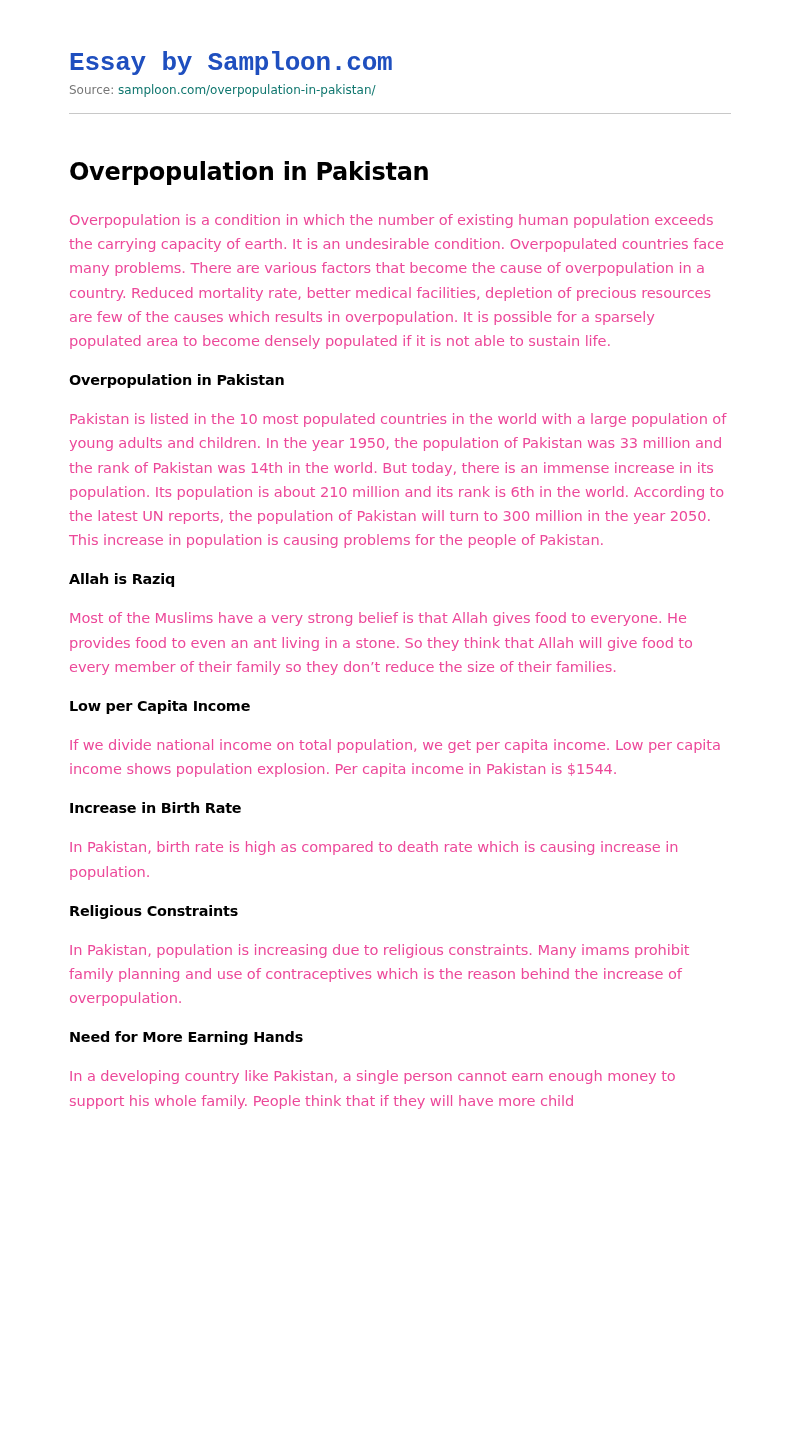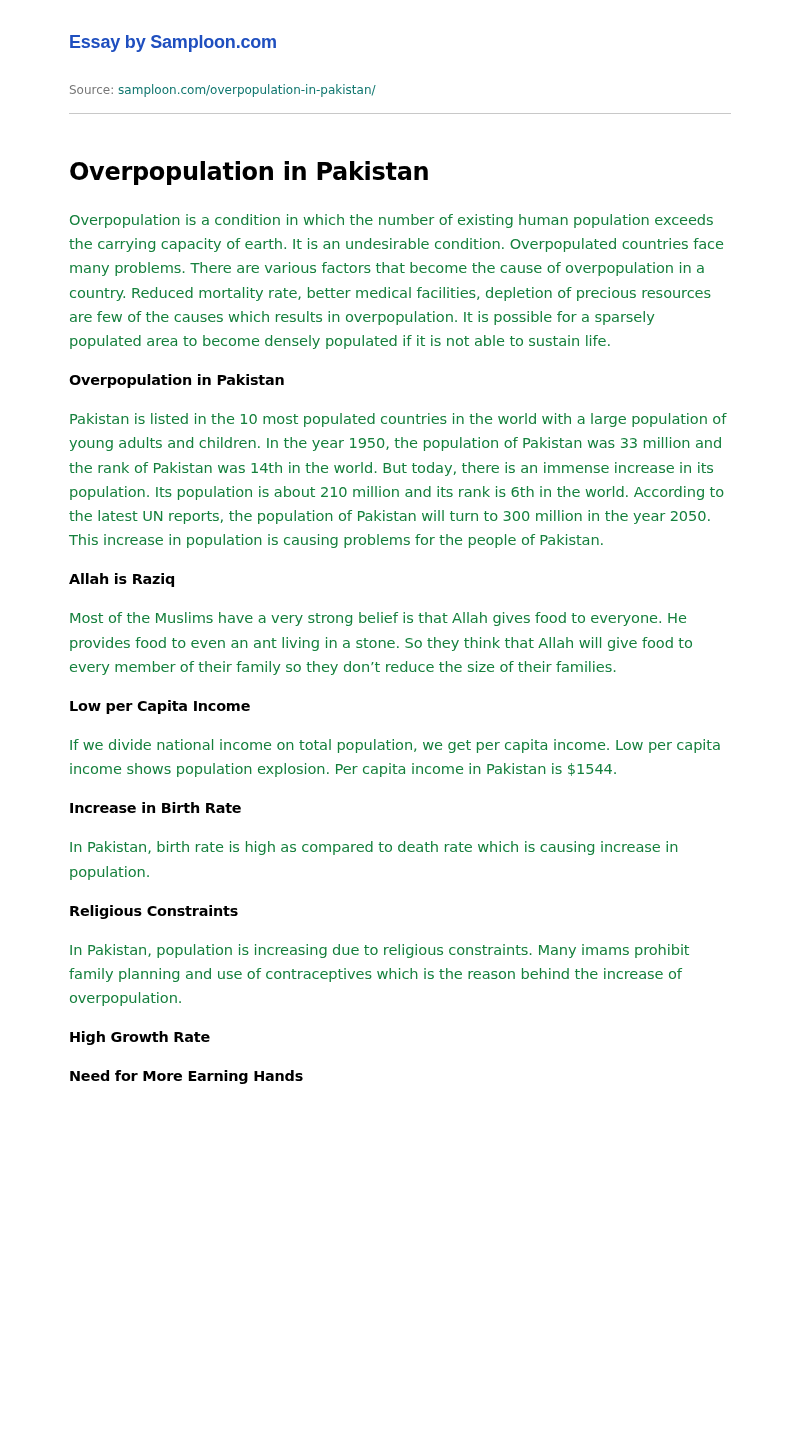--- a/index.html
+++ b/index.html
@@ -1,24 +1,24 @@
 <!DOCTYPE html>
 <html><head>
 <meta charset="utf-8">
 <style>
   html, body { margin: 0; padding: 0; background: #ffffff; }
   body { width: 800px; height: 1433px; overflow: hidden; font-family: "DejaVu Sans", sans-serif; color: #111; }
   .page { position: relative; padding: 0 69px; }
-  .brand { position: absolute; top: 32px; left: 69px; font-family: Liberation Sans, sans-serif; font-weight: bold; font-size: 18px; color: #1f4fbf; letter-spacing: -0.2px; }
+  .brand { position: absolute; top: 48px; left: 69px; font-family: Liberation Mono, monospace; font-weight: bold; font-size: 26px; color: #1f4fbf; letter-spacing: -0.2px; }
   .source { position: absolute; top: 83px; left: 69px; font-size: 12px; color: #777; }
   .source a { color: #0f766e; text-decoration: none; }
   .divider { position: absolute; top: 113px; left: 69px; width: 662px; height: 1px; background: #c8c8c8; }
   .title { position: absolute; top: 158px; left: 69px; font-weight: bold; font-size: 24px; color: #000; letter-spacing: -0.3px; margin: 0; }
   .content { position: absolute; top: 208px; left: 69px; width: 662px; }
-  .para { font-size: 14.6px; line-height: 24.2px; color: #15803d; margin: 0 0 15px 0; letter-spacing: -0.1px; }
+  .para { font-size: 14.6px; line-height: 24.2px; color: #ec4899; margin: 0 0 15px 0; letter-spacing: -0.1px; }
   .sub { font-weight: bold; font-size: 14.4px; color: #000; margin: 0 0 15px 0; line-height: 24px; letter-spacing: -0.2px; }
 </style>
 </head>
 <body>
 
 <div class="page">
   <div class="brand">Essay by Samploon.com</div>
   <div class="source">
     <span>Source:</span>
     <a>samploon.com/overpopulation-in-pakistan/</a>
@@ -39,17 +39,17 @@
 
     <div class="sub">Low per Capita Income</div>
     <p class="para">If we divide national income on total population, we get per capita income. Low per capita income shows population explosion. Per capita income in Pakistan is $1544.</p>
 
     <div class="sub">Increase in Birth Rate</div>
     <p class="para">In Pakistan, birth rate is high as compared to death rate which is causing increase in population.</p>
 
     <div class="sub">Religious Constraints</div>
     <p class="para">In Pakistan, population is increasing due to religious constraints. Many imams prohibit family planning and use of contraceptives which is the reason behind the increase of overpopulation.</p>
 
-    <div class="sub">High Growth Rate</div>
 
     <div class="sub">Need for More Earning Hands</div>
+    <p class="para">In a developing country like Pakistan, a single person cannot earn enough money to support his whole family. People think that if they will have more child</p>
   </div>
 </div>
 
 </body></html>

